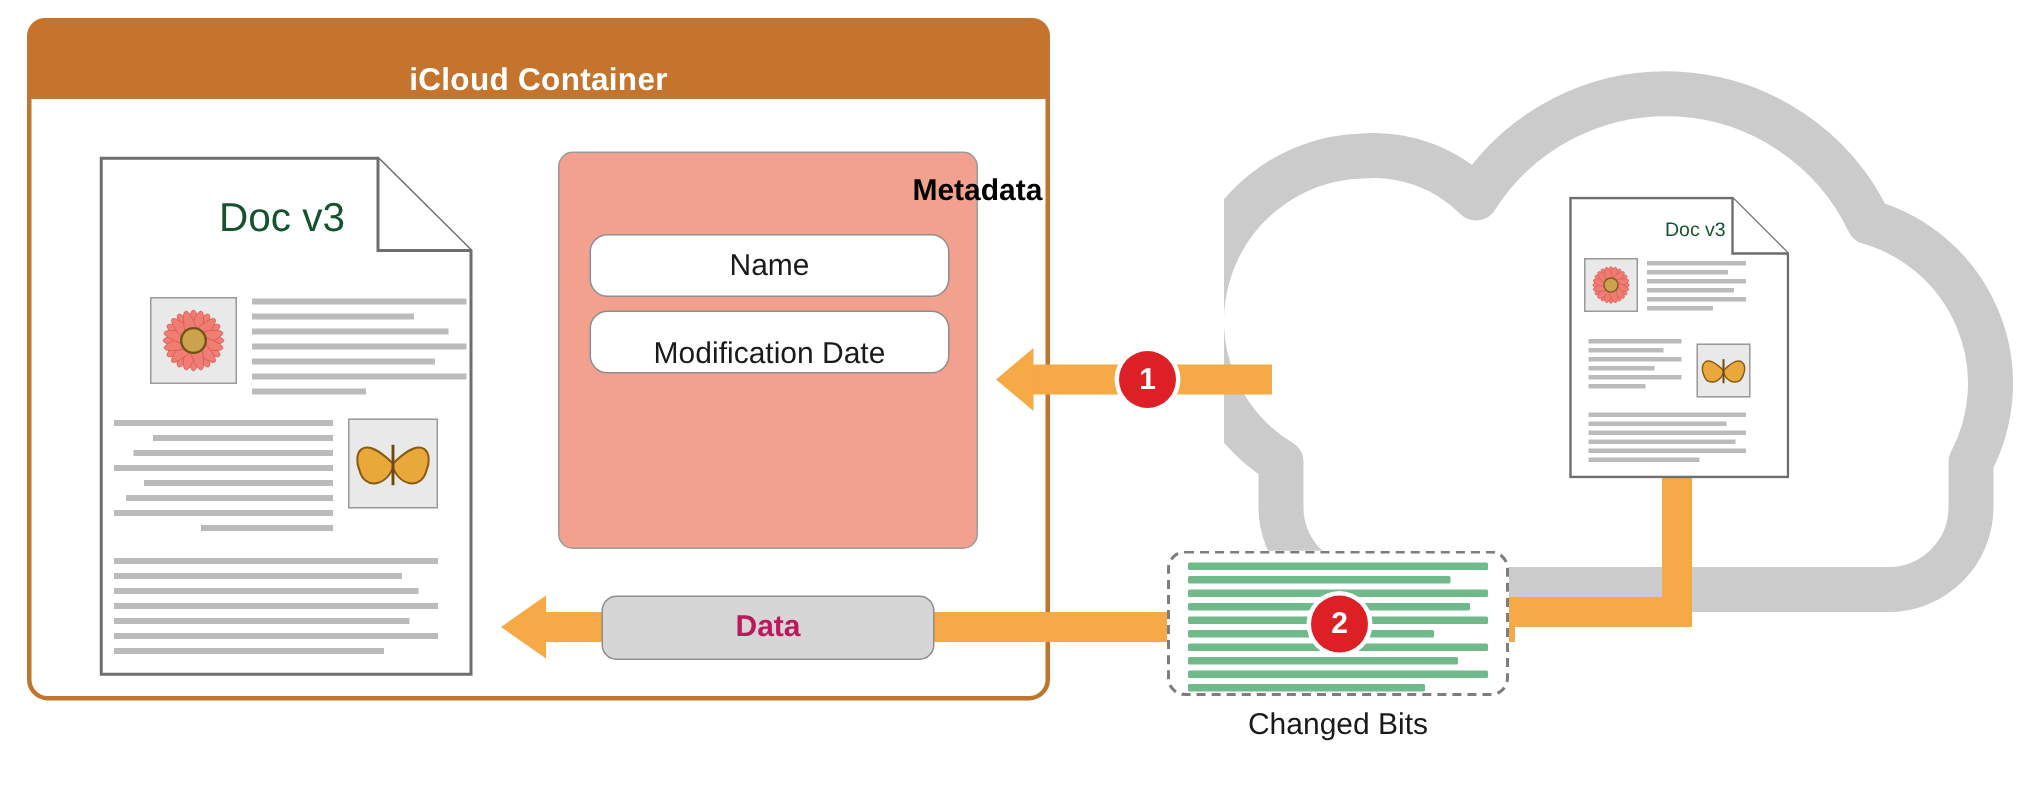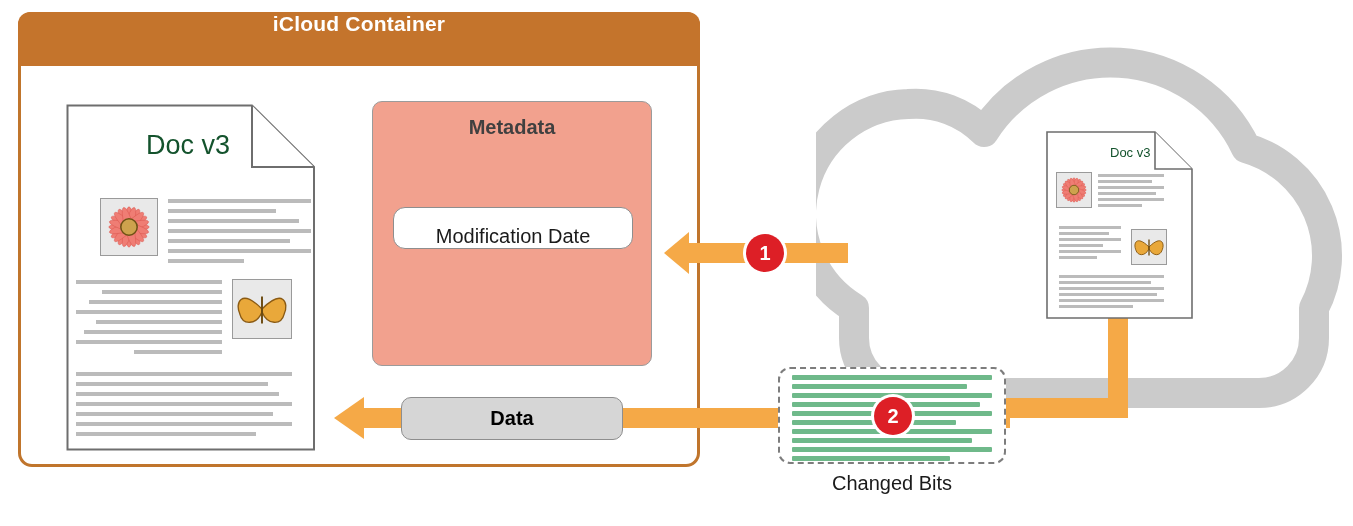--- a/index.html
+++ b/index.html
@@ -7,57 +7,57 @@
   #stage{position:relative;width:1353px;height:526px;background:#fff;}
 
   
   .container-box{
     position:absolute;left:18px;top:12px;width:682px;height:455px;
     border:3px solid #c0752c;border-radius:14px;box-sizing:border-box;background:#fff;
   }
   .container-header{
     position:absolute;left:18px;top:12px;width:682px;height:54px;
     background:#c4742c;border-radius:12px 12px 0 0;box-sizing:border-box;
-    display:flex;align-items:flex-start;justify-content:center;
+    display:flex;align-items:flex-end;justify-content:center;
   }
   .container-header-title{
     color:#ffffff;font-size:21px;font-weight:bold;letter-spacing:.2px;
   }
 
   
   .doc{position:absolute;}
   .doc svg{display:block;}
   .doc-title{position:absolute;color:#14532d;font-weight:normal;white-space:nowrap;}
 
   .tline{position:absolute;background:#bbbbbb;}
   .photo{position:absolute;background:#e9e9e9;border:1px solid #9a9a9a;box-sizing:border-box;overflow:hidden;}
   .photo svg{display:block;width:100%;height:100%;}
 
   
   .meta-panel{
     position:absolute;left:372px;top:101px;width:280px;height:265px;
     background:#f2a18e;border:1px solid #9b9b9b;border-radius:10px;box-sizing:border-box;
   }
   .meta-title{
-    position:absolute;left:0;top:14px;width:100%;text-align:center;
-    font-size:20px;font-weight:bold;color:#404040;
+    position:absolute;left:0;top:14px;width:100%;text-align:right;
+    font-size:20px;font-weight:bold;color:#000000;padding-left:44px;
   }
   .meta-row{
     position:absolute;left:20px;width:240px;height:42px;
     background:#ffffff;border:1px solid #8e8e8e;border-radius:12px;box-sizing:border-box;
     display:flex;align-items:center;justify-content:center;
     font-size:20px;color:#1a1a1a;
   }
 
   
   .data-pill{
     position:absolute;left:401px;top:397px;width:222px;height:43px;
     background:#d6d6d6;border:1px solid #8e8e8e;border-radius:10px;box-sizing:border-box;
     display:flex;align-items:center;justify-content:center;
-    font-size:20px;font-weight:bold;color:#000000;z-index:6;
+    font-size:20px;font-weight:bold;color:#be185d;z-index:6;
   }
 
   
   .obar{position:absolute;background:#f5a947;}
   .oarrow{position:absolute;width:0;height:0;
     border-top:21px solid transparent;border-bottom:21px solid transparent;
     border-right:25px solid #f5a947;}
 
   
   .badge{
@@ -228,20 +228,23 @@
     <div class="tline" style="left:10px;top:278px;width:192px;height:4px;"></div>
     <div class="tline" style="left:10px;top:288px;width:203px;height:4px;"></div>
     <div class="tline" style="left:10px;top:298px;width:216px;height:4px;"></div>
     <div class="tline" style="left:10px;top:308px;width:197px;height:4px;"></div>
     <div class="tline" style="left:10px;top:318px;width:216px;height:4px;"></div>
     <div class="tline" style="left:10px;top:328px;width:180px;height:4px;"></div>
   </div>
 
   <div class="meta-panel">
     <div class="meta-title">Metadata</div>
+    <div class="meta-row" style="top:54px;">
+      <span>Name</span>
+    </div>
     <div class="meta-row" style="top:105px;align-items:flex-end;">
       <span>Modification Date</span>
     </div>
   </div>
 
   <div class="obar" style="left:688px;top:243px;width:160px;height:20px;z-index:3;"></div>
   <div class="oarrow" style="left:664px;top:232px;z-index:3;"></div>
   <div class="badge" style="left:746px;top:234px;">
     <span>1</span>
   </div>

